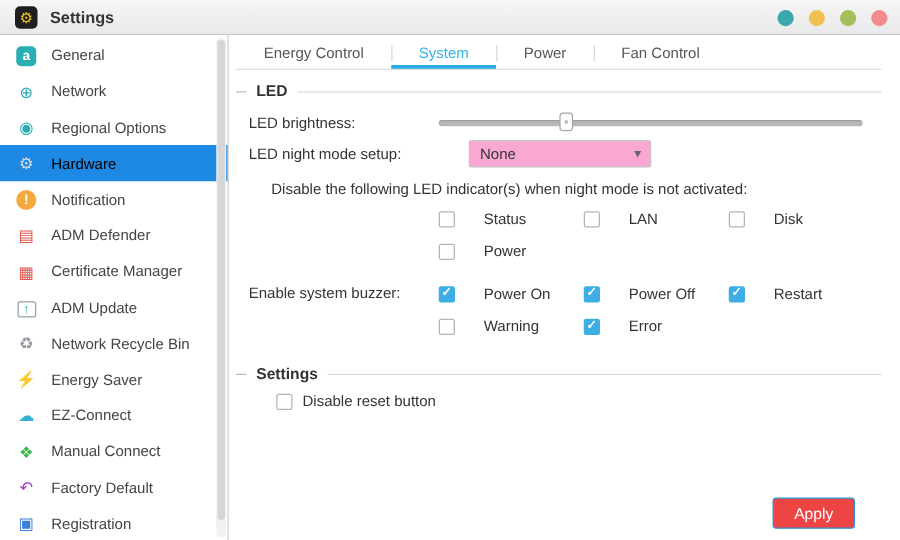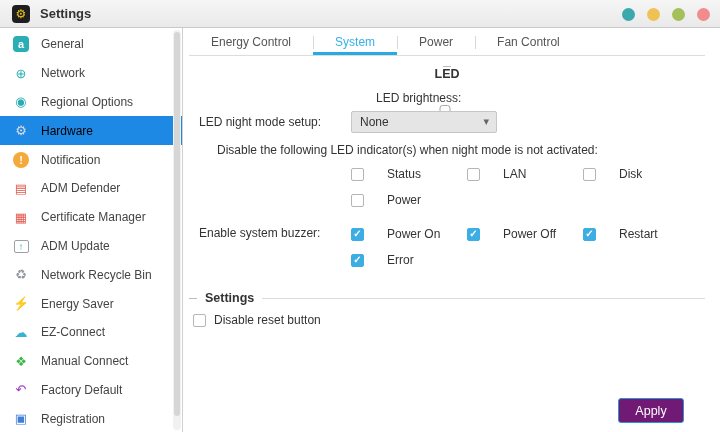--- a/index.html
+++ b/index.html
@@ -50,40 +50,40 @@
   
   .slider-wrap { flex:1; position:relative; height:16px; margin-right:15px; }
   .slider-track { position:absolute; top:6px; left:0; right:0; height:5px; background:#b8b8b8; border-radius:3px;
                   box-shadow:inset 0 1px 1px rgba(0,0,0,.15); }
   .slider-thumb { position:absolute; top:0; width:11px; height:15px; transform:translateX(-50%);
                   background:#fdfdfd; border:1px solid #a8a8a8; border-radius:3px; }
   .slider-thumb::after { content:""; position:absolute; left:50%; top:50%; width:3px; height:3px; margin:-1.5px 0 0 -1.5px;
                   background:#bbb; border-radius:50%; }
 
   
-  .dropdown { width:146px; height:22px; background:#e5e5e5; border:1px solid #c6c6c6; border-radius:2px;
-              position:relative; display:flex; align-items:center; padding-left:8px; font-size:12px; color:#333; cursor:pointer; }
+  .dropdown { width:146px; height:22px; background:#f9a8d4; border:1px solid #c6c6c6; border-radius:2px;
+              position:relative; display:flex; align-items:center; padding-left:8px; font-size:12px; color:#333; cursor:pointer;margin-left:24px; }
   .dropdown .chev { position:absolute; right:7px; top:3px; font-size:11px; color:#666; }
 
   .note { font-size:12px; color:#333; margin:10px 0 6px 28px; }
 
   
   .cb-grid { display:flex; flex-wrap:wrap; width:352px; }
   .cb-grid.indent { margin-left:162px; }
   .cb-item { width:116px; height:22px; display:flex; align-items:center; margin-bottom:4px; cursor:pointer;gap:15px; }
   .cb { width:13px; height:13px; border:1px solid #b5b5b5; border-radius:2px; background:#fff; flex-shrink:0;
         display:flex; align-items:center; justify-content:center; }
   .cb.checked { background:#3DAEE4; border-color:#3DAEE4; }
   .cb.checked::after { content:"\2713"; color:#fff; font-size:10px; font-weight:bold; line-height:1; }
   .cb-label { font-size:12px; color:#333; margin-left:8px; white-space:nowrap; }
 
-  .single-cb { display:flex; align-items:center; margin:8px 0 0 4px; }
-
-  .apply-btn { position:absolute; right:36px; bottom:9px; width:66px; height:25px; background:#701a75;
-               border:1px solid #2b93d2; border-radius:3px; color:#fff; font-size:12.5px; font-family:inherit; cursor:pointer; } .mt6{margin-top:6px;} .mt8{margin-top:8px;} .mt10{margin-top:10px;flex-direction:column;}
+  .single-cb { display:flex; align-items:center; margin:8px 0 0 32px; }
+
+  .apply-btn { position:absolute; right:36px; bottom:9px; width:66px; height:25px; background:#ef4444;
+               border:1px solid #2b93d2; border-radius:3px; color:#fff; font-size:12.5px; font-family:inherit; cursor:pointer; } .mt6{margin-top:6px;} .mt8{margin-top:8px;} .mt10{margin-top:10px;}
   .mt14{margin-top:14px;} .mt16{margin-top:16px;}
 </style>
 </head>
 <body>
 
 <div class="titlebar">
   <span class="app-icon">⚙</span>
   <span class="app-title">Settings</span>
   <div class="win-dots">
     <span class="dot" style="background: rgb(59, 168, 174);"></span>
@@ -221,20 +221,24 @@
         </div>
         <div class="cb-item">
           <span class="cb checked"></span>
           <span class="cb-label">Power Off</span>
         </div>
         <div class="cb-item">
           <span class="cb checked"></span>
           <span class="cb-label">Restart</span>
         </div>
         <div class="cb-item">
+          <span class="cb"></span>
+          <span class="cb-label">Warning</span>
+        </div>
+        <div class="cb-item">
           <span class="cb checked"></span>
           <span class="cb-label">Error</span>
         </div>
       </div>
     </div>
 
     <div class="section-header mt16">
       <span class="section-dash"></span>
       <span class="section-title">Settings</span>
       <span class="section-rule"></span>

